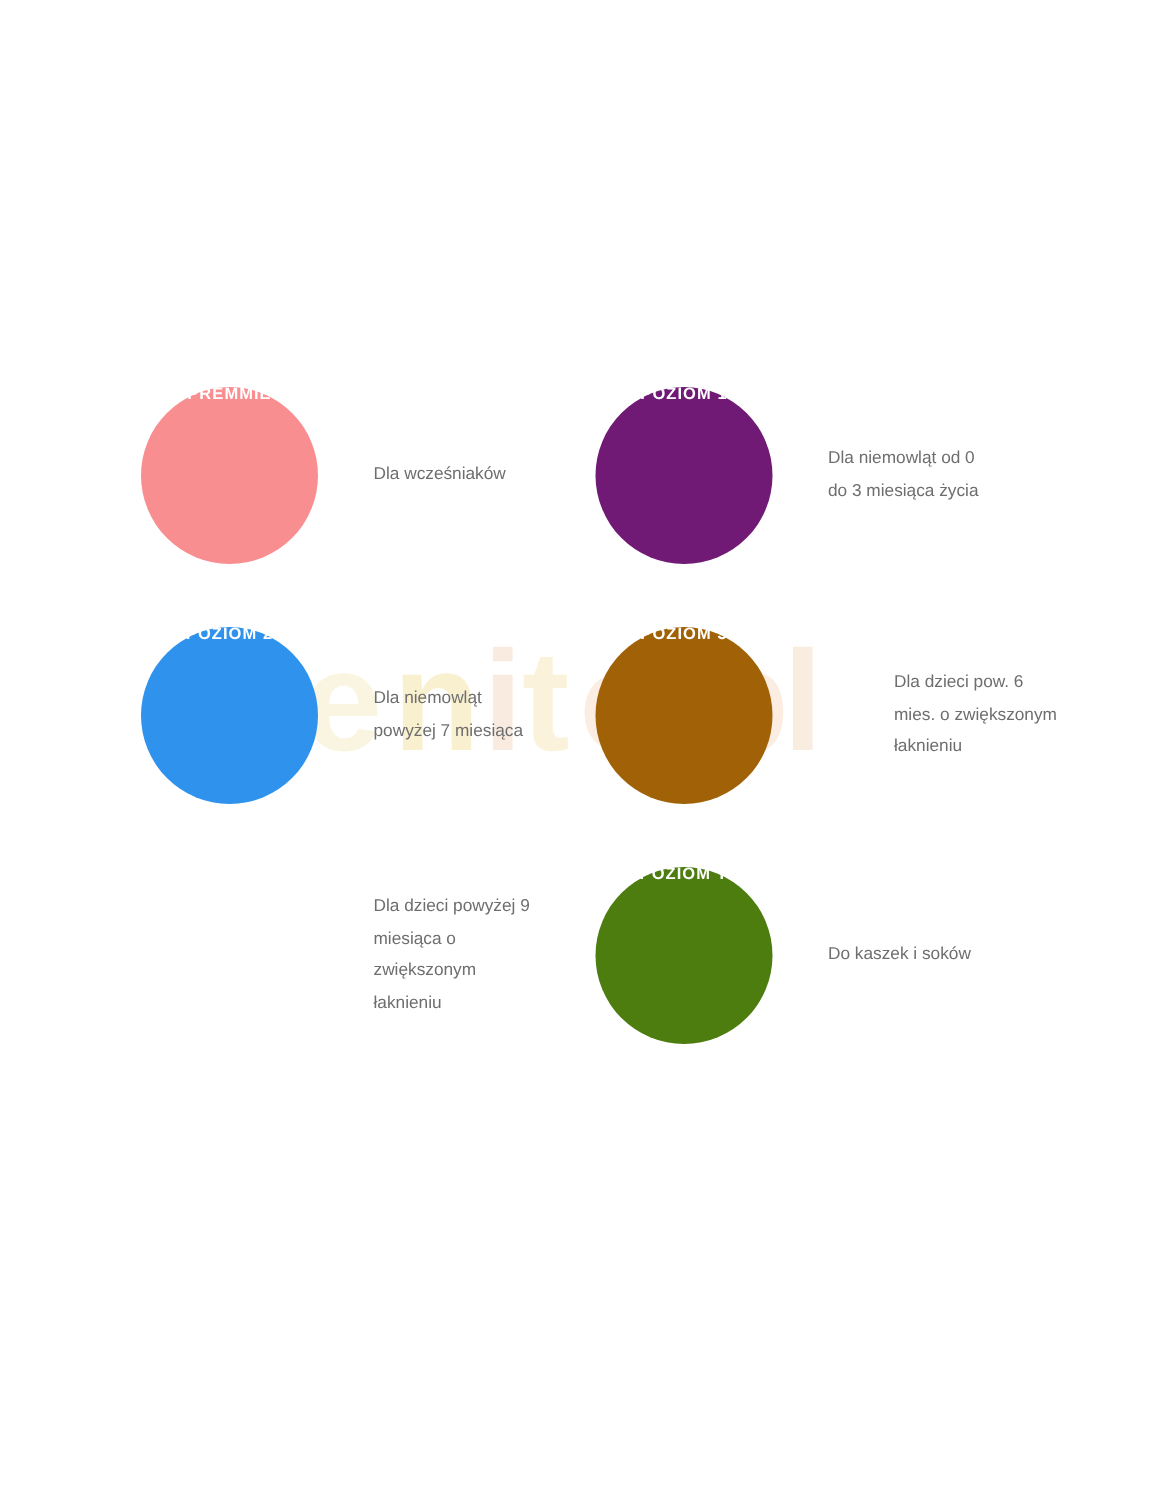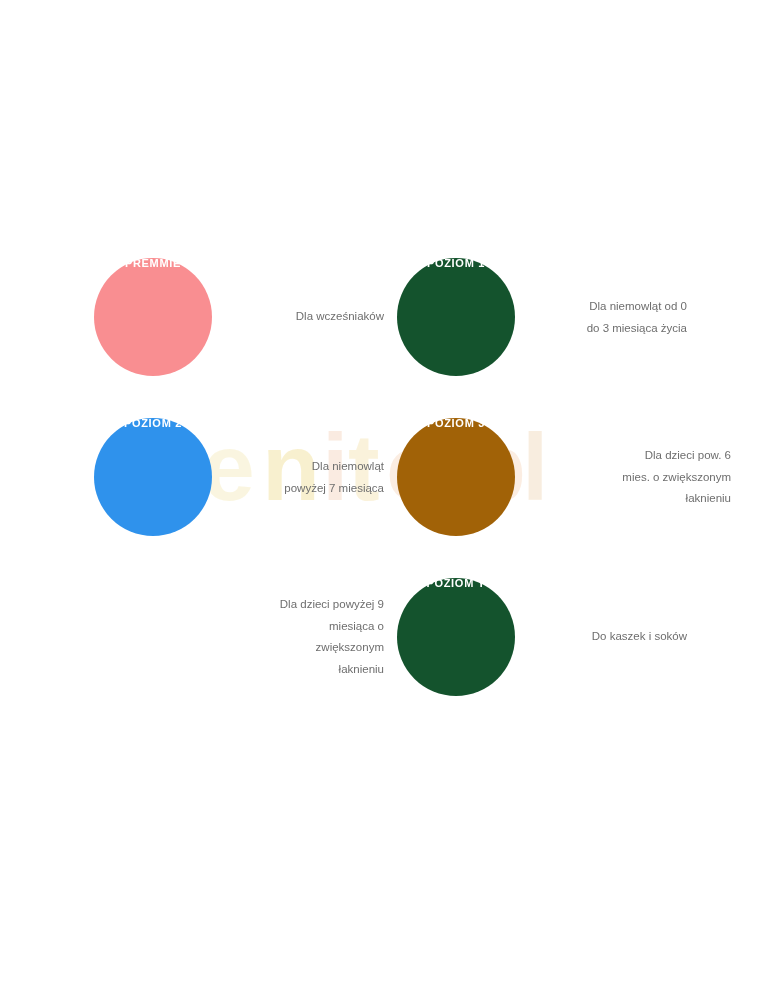--- a/index.html
+++ b/index.html
@@ -87,21 +87,20 @@
     width: 135px;
     color: #6e6e6e;
     font-size: 11.5px;
     line-height: 21.5px;
     top: 50%;
     transform: translateY(-50%);
   }
   .desc .line {
     display: block;
     white-space: nowrap;
-    text-align: right;
   }
 </style>
 </head>
 <body>
 
 <div id="infographic" style="background: rgb(255, 255, 255);">
 
   <div class="watermark">
     <svg viewBox="0 0 420 115" xmlns="http://www.w3.org/2000/svg" aria-hidden="true">
       <g font-family="Liberation Sans, sans-serif" font-size="95" font-weight="bold">
@@ -123,21 +122,21 @@
     <div class="card col-left row-1">
       <div class="circle" style="background-color: rgb(249, 142, 145);">
         <span class="circle-label">PREMMIE</span>
       </div>
       <div class="desc" style="color: rgb(110, 110, 110);">
         <span class="line">Dla wcześniaków</span>
       </div>
     </div>
 
     <div class="card col-right row-1">
-      <div class="circle" style="background-color: #14532d;">
+      <div class="circle" style="background-color: #701a75;">
         <span class="circle-label">POZIOM 1</span>
       </div>
       <div class="desc" style="color: rgb(110, 110, 110);">
         <span class="line">Dla niemowląt od 0</span>
         <span class="line">do 3 miesiąca życia</span>
       </div>
     </div>
 
     <div class="card col-left row-2">
       <div class="circle" style="background-color: rgb(47, 146, 236);">
@@ -163,21 +162,21 @@
     <div class="card col-left row-3">
       <div class="desc" style="color: rgb(110, 110, 110);">
         <span class="line">Dla dzieci powyżej 9</span>
         <span class="line">miesiąca o</span>
         <span class="line">zwiększonym</span>
         <span class="line">łaknieniu</span>
       </div>
     </div>
 
     <div class="card col-right row-3">
-      <div class="circle" style="background-color: #14532d;">
+      <div class="circle" style="background-color: #4d7c0f;">
         <span class="circle-label">POZIOM Y</span>
       </div>
       <div class="desc" style="color: rgb(110, 110, 110);">
         <span class="line">Do kaszek i soków</span>
       </div>
     </div>
 
   </div>
 </div>
 

